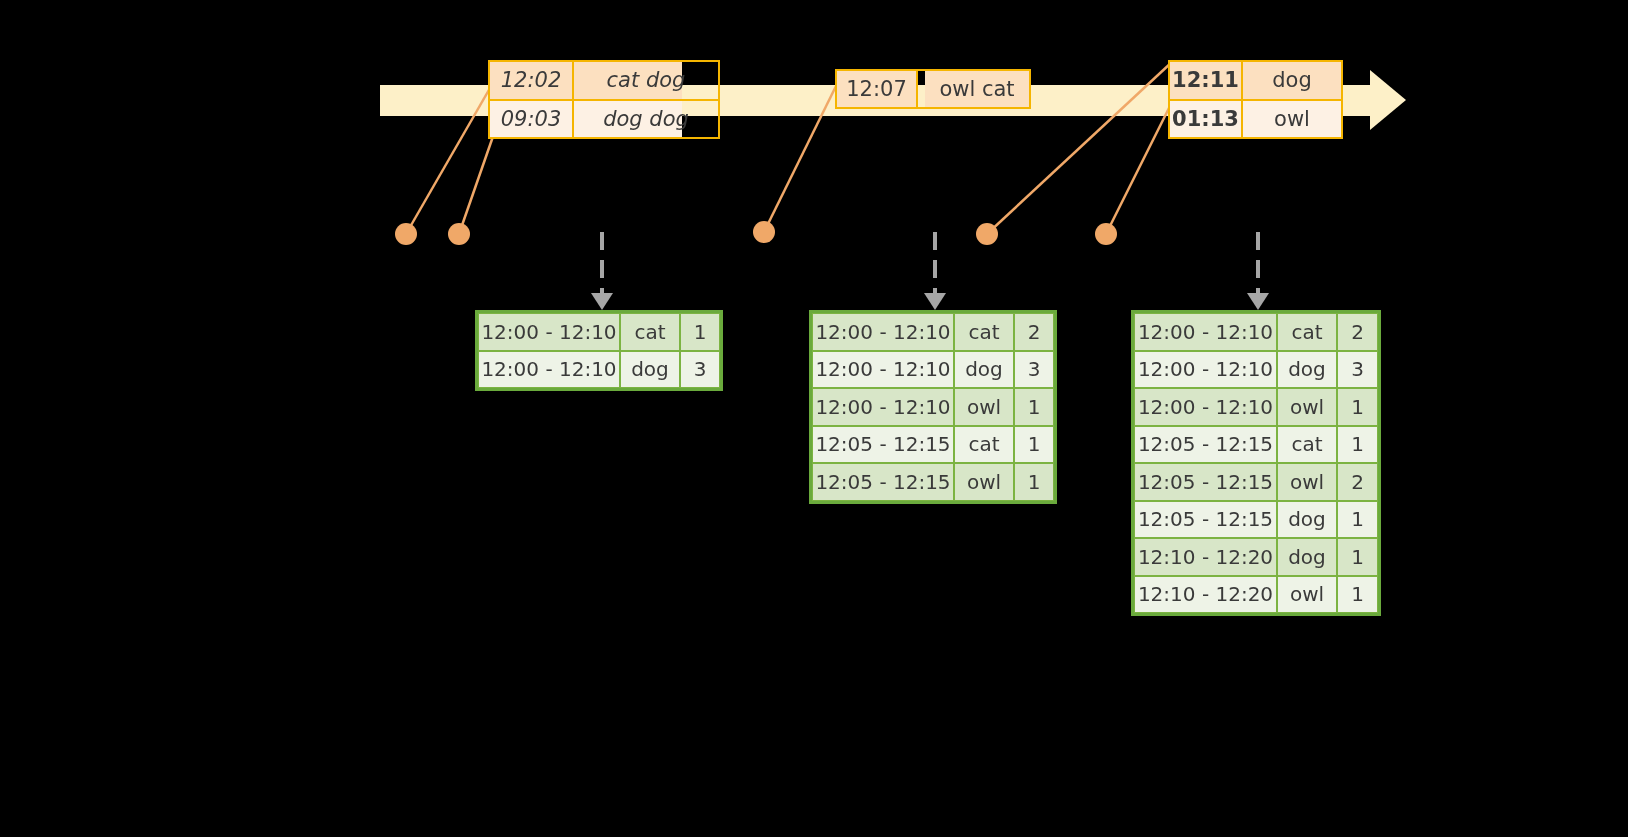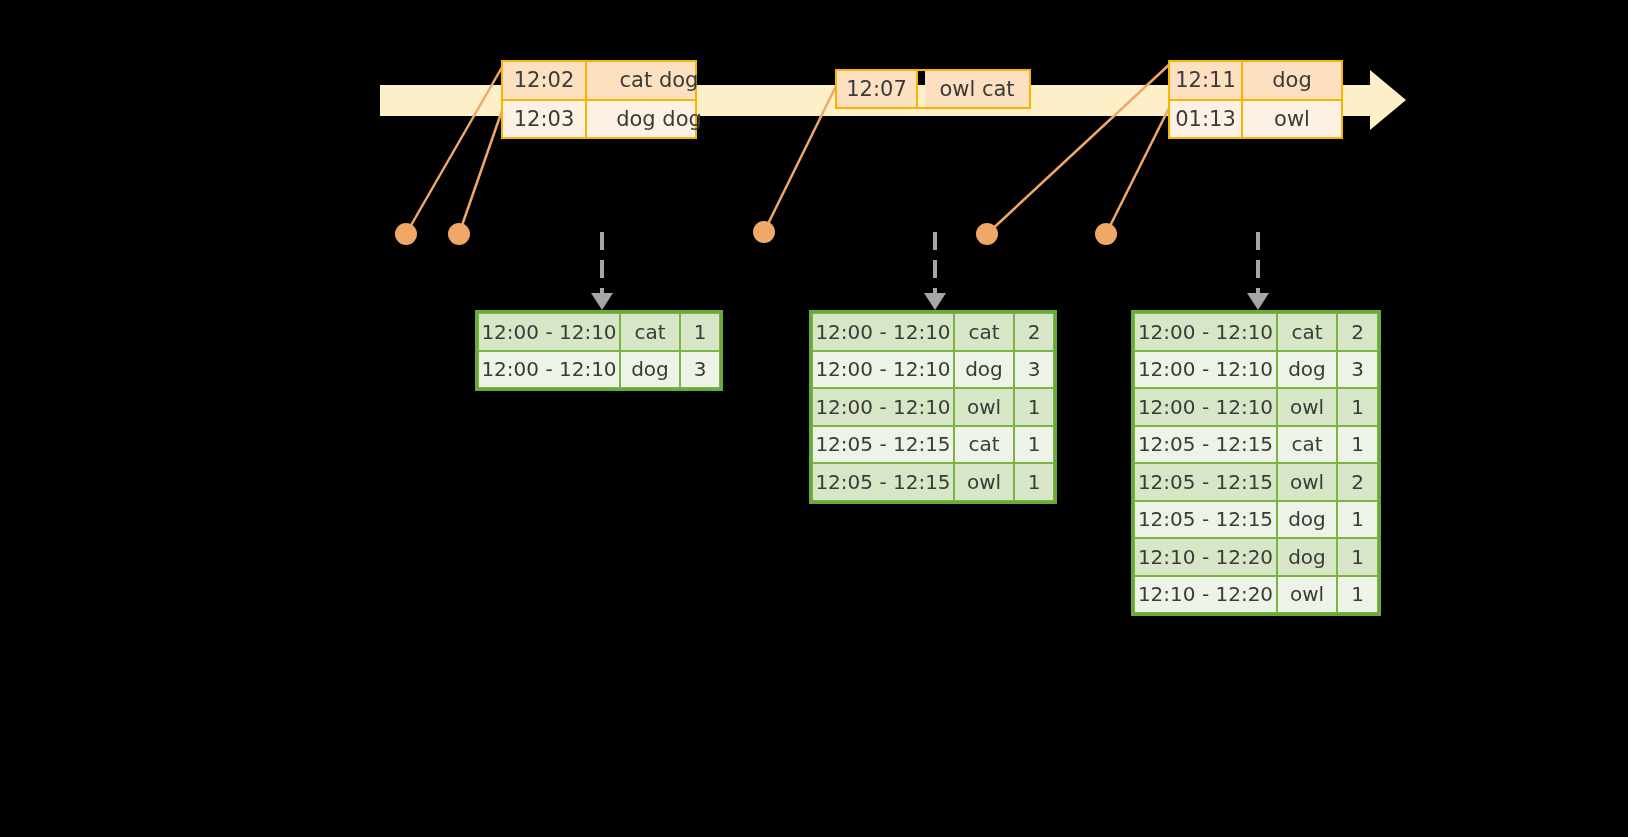--- a/index.html
+++ b/index.html
@@ -33,30 +33,30 @@
   .evt-row + .evt-row{border-top:2px solid #f5b500;}
   .evt-cell{
     display:flex;align-items:center;justify-content:center;
     color:#3a3a3a;font-size:21px;white-space:nowrap;
     box-sizing:border-box;
   }
   .evt-cell.time{border-right:2px solid #f5b500;}
   .evt-row.dark .evt-cell{background:#fce0c0;}
   .evt-row.light .evt-cell{background:#fdf1e4;}
 
-  #evt1{left:501px;top:60px;width:196px;height:79px;}
+  #evt1{left:488px;top:60px;width:232px;height:79px;font-style:italic;}
   #evt1 .time{width:84px;}
   #evt1 .val{width:108px;padding-left:36px;}
 
   #evt2{left:835px;top:69px;width:196px;height:40px;}
   #evt2 .time{width:84px;}
   #evt2 .val{width:108px;margin-left:7px;}
 
   #evt3{left:1168px;top:60px;width:175px;height:79px;}
-  #evt3 .time{width:73px;}
+  #evt3 .time{width:73px;font-weight:bold;}
   #evt3 .val{width:98px;}
 
   
   .conn{position:absolute;left:0;top:0;width:1628px;height:837px;pointer-events:none;}
 
   
   .dash{position:absolute;width:4px;background:transparent;}
   .dash .stem{
     position:absolute;left:0;top:0;width:4px;height:100%;
     background:repeating-linear-gradient(to bottom,#a6a6a6 0 18px,transparent 18px 28px);
@@ -121,21 +121,21 @@
       <line x1="1106" y1="234" x2="1172" y2="102" stroke="#f0a868" stroke-width="2.5"></line>
       <circle cx="1106" cy="234" r="11" fill="#f0a868"></circle>
     </svg>
 
   <div class="evt" id="evt1">
     <div class="evt-row dark">
       <div class="evt-cell time">12:02</div>
       <div class="evt-cell val">cat dog</div>
     </div>
     <div class="evt-row light">
-      <div class="evt-cell time">12:03</div>
+      <div class="evt-cell time">09:03</div>
       <div class="evt-cell val">dog dog</div>
     </div>
   </div>
 
   <div class="evt" id="evt2">
     <div class="evt-row dark">
       <div class="evt-cell time">12:07</div>
       <div class="evt-cell val">owl cat</div>
     </div>
   </div>

